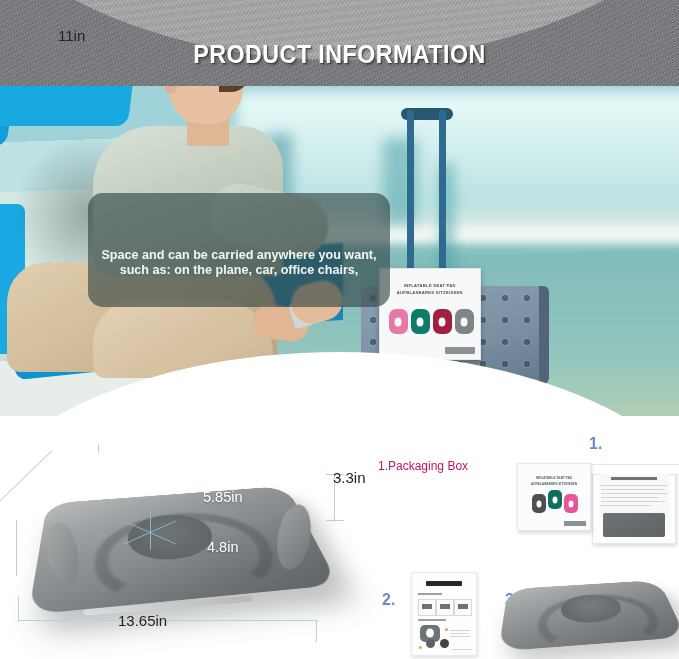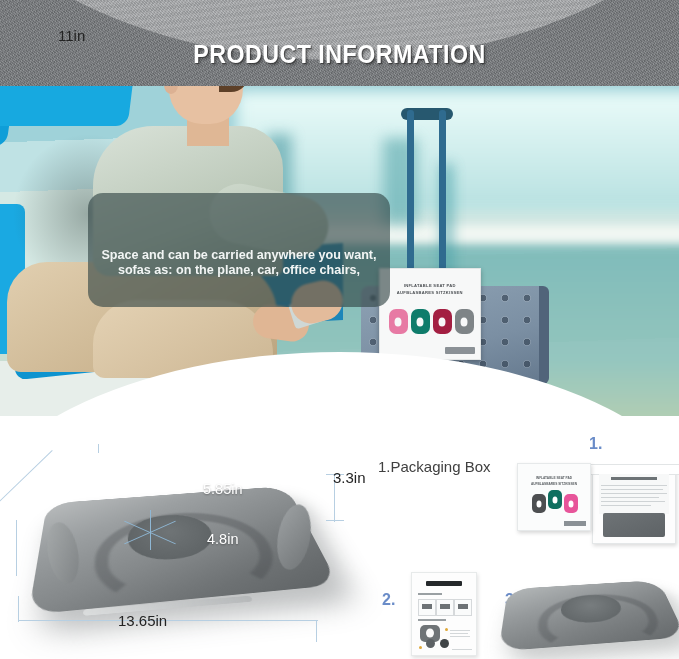--- a/index.html
+++ b/index.html
@@ -136,28 +136,28 @@
   .dl-rightcapB{left:326px;top:96px;width:18px;height:1.4px;}
   .dl-hx1{left:122px;top:108px;width:56px;height:1px;background:#8fb7d4;transform:rotate(24deg);}
   .dl-hx2{left:122px;top:108px;width:56px;height:1px;background:#8fb7d4;transform:rotate(-24deg);}
   .dl-hv{left:150px;top:86px;width:1px;height:40px;background:#8fb7d4;}
 
   .dlbl{position:absolute;font-size:15px;color:#232323;white-space:nowrap;}
   .lbl-11{left:58px;top:27px;}
   .lbl-1365{left:118px;top:612px;}
   .lbl-33{left:333px;top:469px;}
   .wlbl{position:absolute;font-size:14.5px;color:#ffffff;white-space:nowrap;
-        text-shadow:0 1px 2px rgba(0,0,0,.35);}
+        text-shadow:0 1px 2px rgba(0,0,0,.35);margin-top:8px;}
   .lbl-585{left:203px;top:481px;}
   .lbl-48{left:207px;top:531px;}
 
   
   .plist{position:absolute;left:378px;top:452px;}
   .plist h3{margin:0;font-size:19.5px;font-weight:bold;color:#5b7cbf;letter-spacing:.2px;}
-  .plist li{font-size:15px;color:#404040;line-height:21px;list-style:none;}
+  .plist li{font-size:12px;color:#be185d;line-height:21px;list-style:none;}
   .plist ul{margin:4px 0 0;padding:0;}
 
   .mk{position:absolute;font-size:16px;font-weight:bold;color:#6a8cc8;}
   .mk1{left:589px;top:435px;}
   .mk2{left:382px;top:591px;}
   .mk3{left:505px;top:591px;}
 
   
   .box1{position:absolute;left:517px;top:463px;width:72px;height:66px;background:#fbfcfc;
         border:1px solid #e6e9ea;box-shadow:1px 2px 4px rgba(0,0,0,.16);}
@@ -275,21 +275,21 @@
         <div class="pkg-badge"></div>
       </div>
 
     </div>
     <div class="hero-mask"></div>
   </div>
 
   <div class="ov">
     <div class="ov-p">
       <div>Space and can be carried anywhere you want,</div>
-      <div>sofas as: on the plane, car, office chairs,</div>
+      <div>such as: on the plane, car, office chairs,</div>
     </div>
   </div>
 
   <div class="dimblk">
     <div class="cushion">
       <div class="cush-shape"></div>
       <div class="cush-groove"></div>
       <div class="cush-lipL"></div>
       <div class="cush-lipR"></div>
       <div class="cush-hole"></div>

